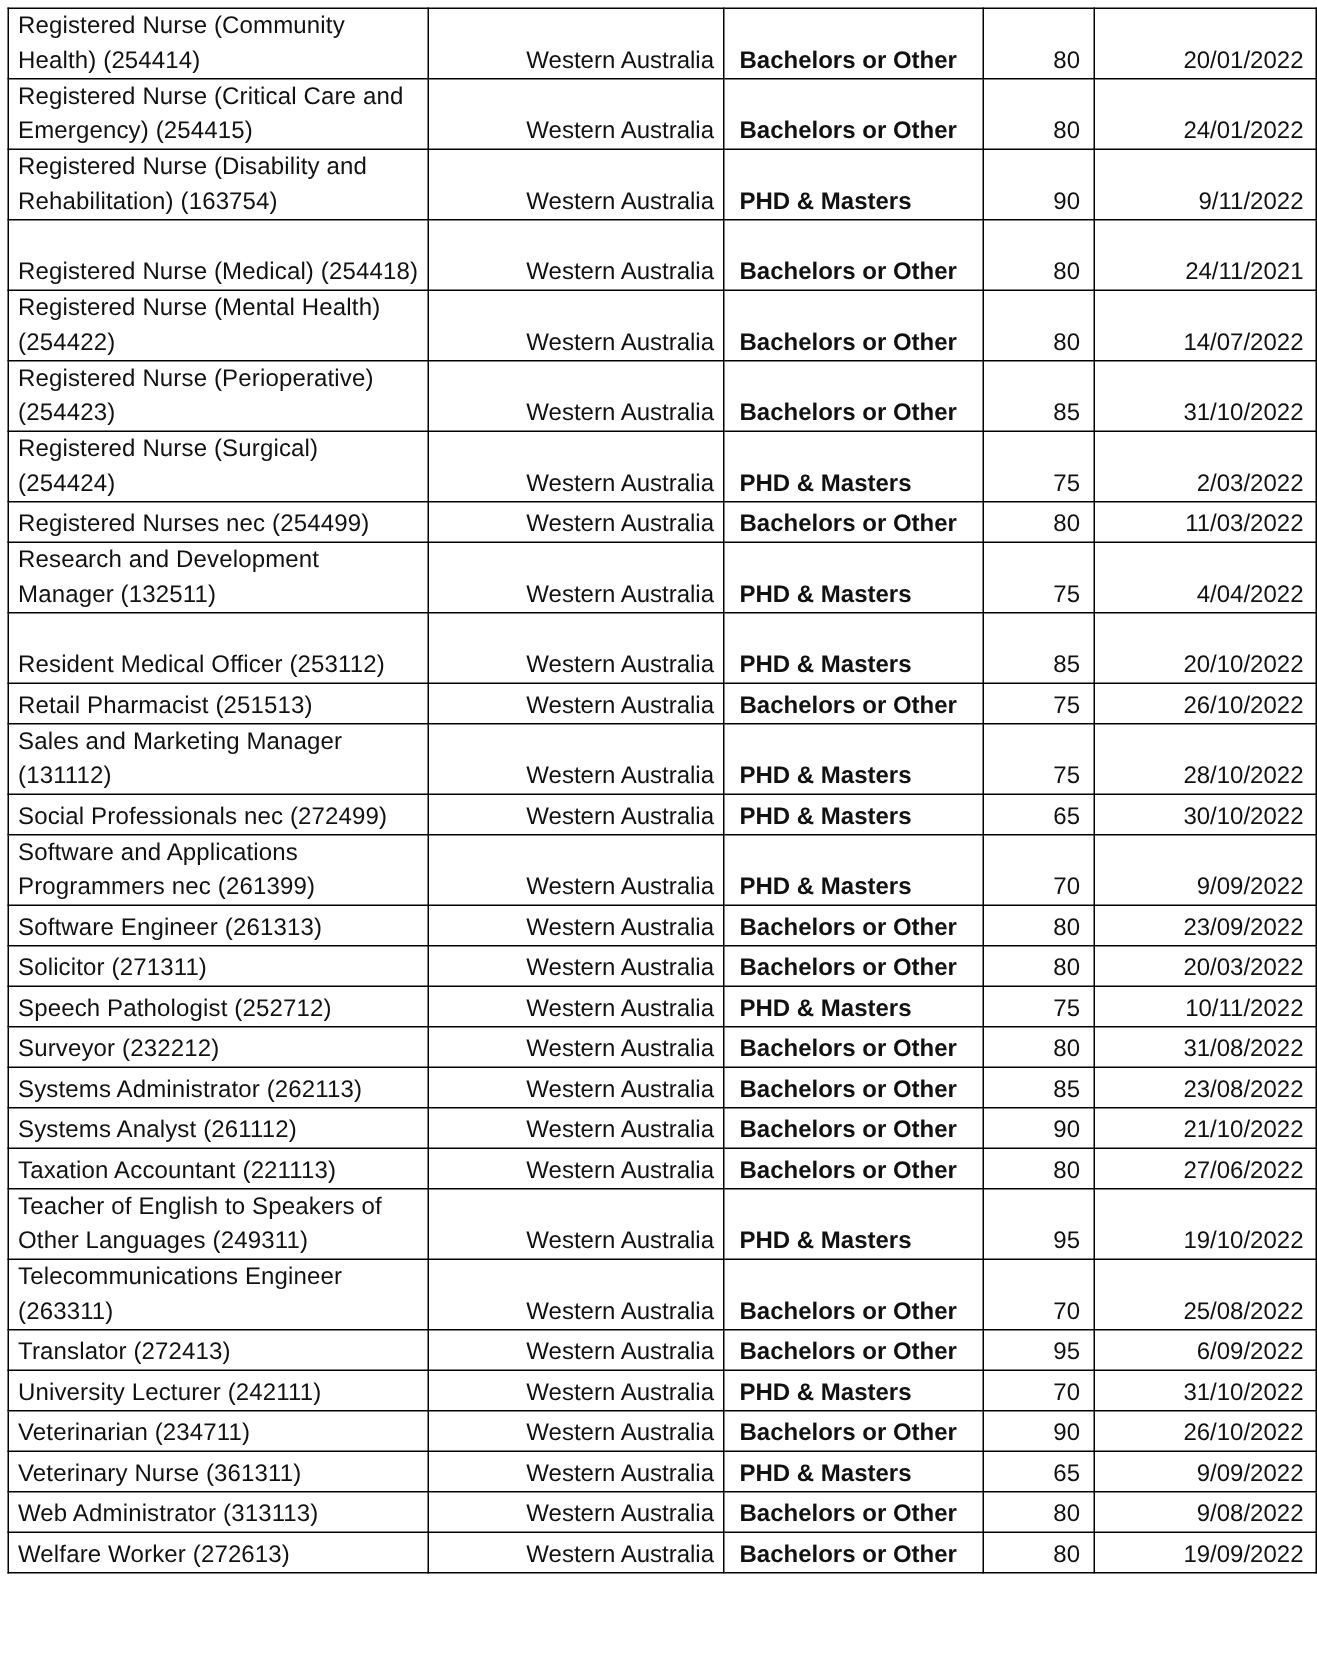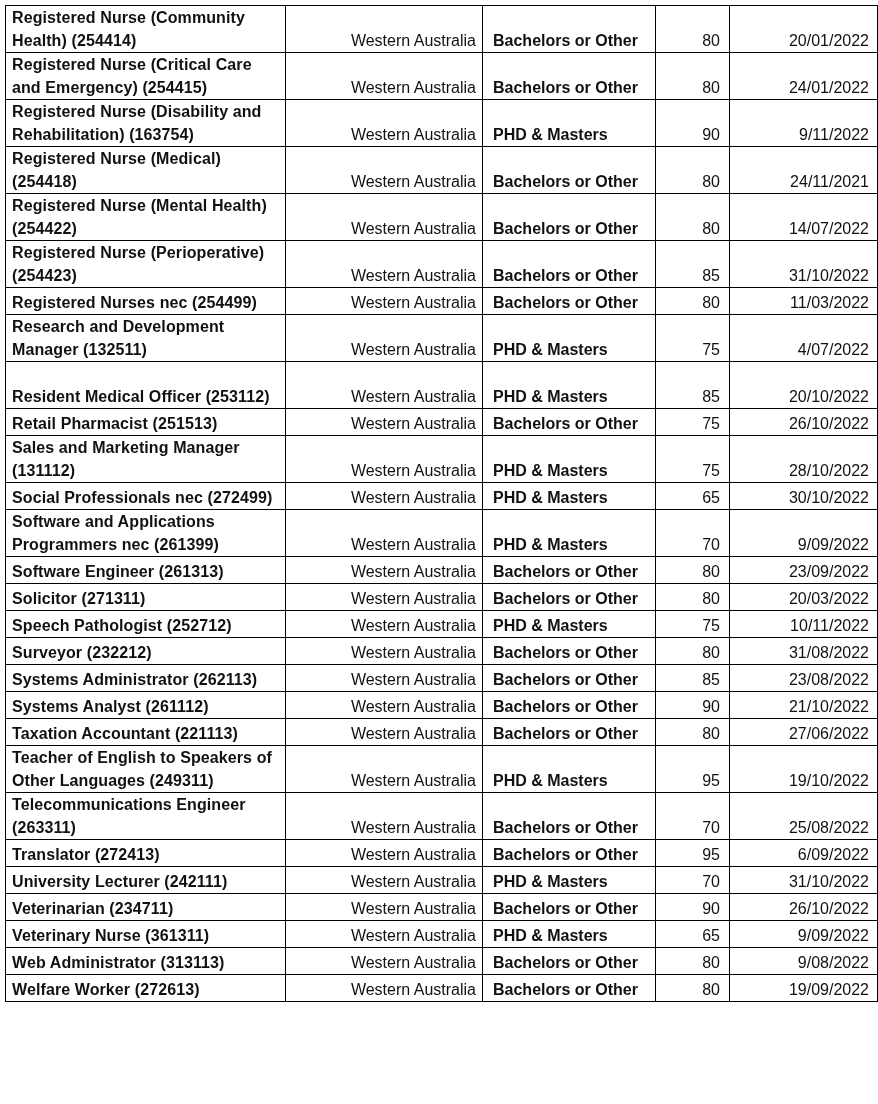--- a/index.html
+++ b/index.html
@@ -28,21 +28,21 @@
       border: 1.5px solid #000000;
       padding: 0 6px;
       vertical-align: bottom;
       line-height: 23px;
       white-space: nowrap;
       overflow: hidden;
     }
     table.occ-table tr.two-line td { height: 46px; }
     table.occ-table tr.one-line td { height: 26px; }
     td.c-occ {
-      font-weight: bold;
+      font-weight: normal;
       white-space: normal !important;
       letter-spacing: 0.1px;
       margin-left: 24px;
     }
     td.c-state { padding-left: 10px !important; text-align: right; }
     td.c-edu { padding-left: 10px !important; font-weight: bold; }
     td.c-pts { text-align: right; padding-right: 9px !important; }
     td.c-date { text-align: right; padding-right: 8px !important; }
     col.w-occ { width: 280px; }
     col.w-state { width: 197px; }
@@ -97,33 +97,40 @@
         <td class="c-pts">80</td>
         <td class="c-date">14/07/2022</td>
       </tr>
       <tr class="two-line">
         <td class="c-occ">Registered Nurse (Perioperative) (254423)</td>
         <td class="c-state">Western Australia</td>
         <td class="c-edu">Bachelors or Other</td>
         <td class="c-pts">85</td>
         <td class="c-date">31/10/2022</td>
       </tr>
+      <tr class="two-line">
+        <td class="c-occ">Registered Nurse (Surgical) (254424)</td>
+        <td class="c-state">Western Australia</td>
+        <td class="c-edu">PHD &amp; Masters</td>
+        <td class="c-pts">75</td>
+        <td class="c-date">2/03/2022</td>
+      </tr>
       <tr class="one-line">
         <td class="c-occ">Registered Nurses nec (254499)</td>
         <td class="c-state">Western Australia</td>
         <td class="c-edu">Bachelors or Other</td>
         <td class="c-pts">80</td>
         <td class="c-date">11/03/2022</td>
       </tr>
       <tr class="two-line">
         <td class="c-occ">Research and Development Manager (132511)</td>
         <td class="c-state">Western Australia</td>
         <td class="c-edu">PHD &amp; Masters</td>
         <td class="c-pts">75</td>
-        <td class="c-date">4/07/2022</td>
+        <td class="c-date">4/04/2022</td>
       </tr>
       <tr class="two-line">
         <td class="c-occ">Resident Medical Officer (253112)</td>
         <td class="c-state">Western Australia</td>
         <td class="c-edu">PHD &amp; Masters</td>
         <td class="c-pts">85</td>
         <td class="c-date">20/10/2022</td>
       </tr>
       <tr class="one-line">
         <td class="c-occ">Retail Pharmacist (251513)</td>

